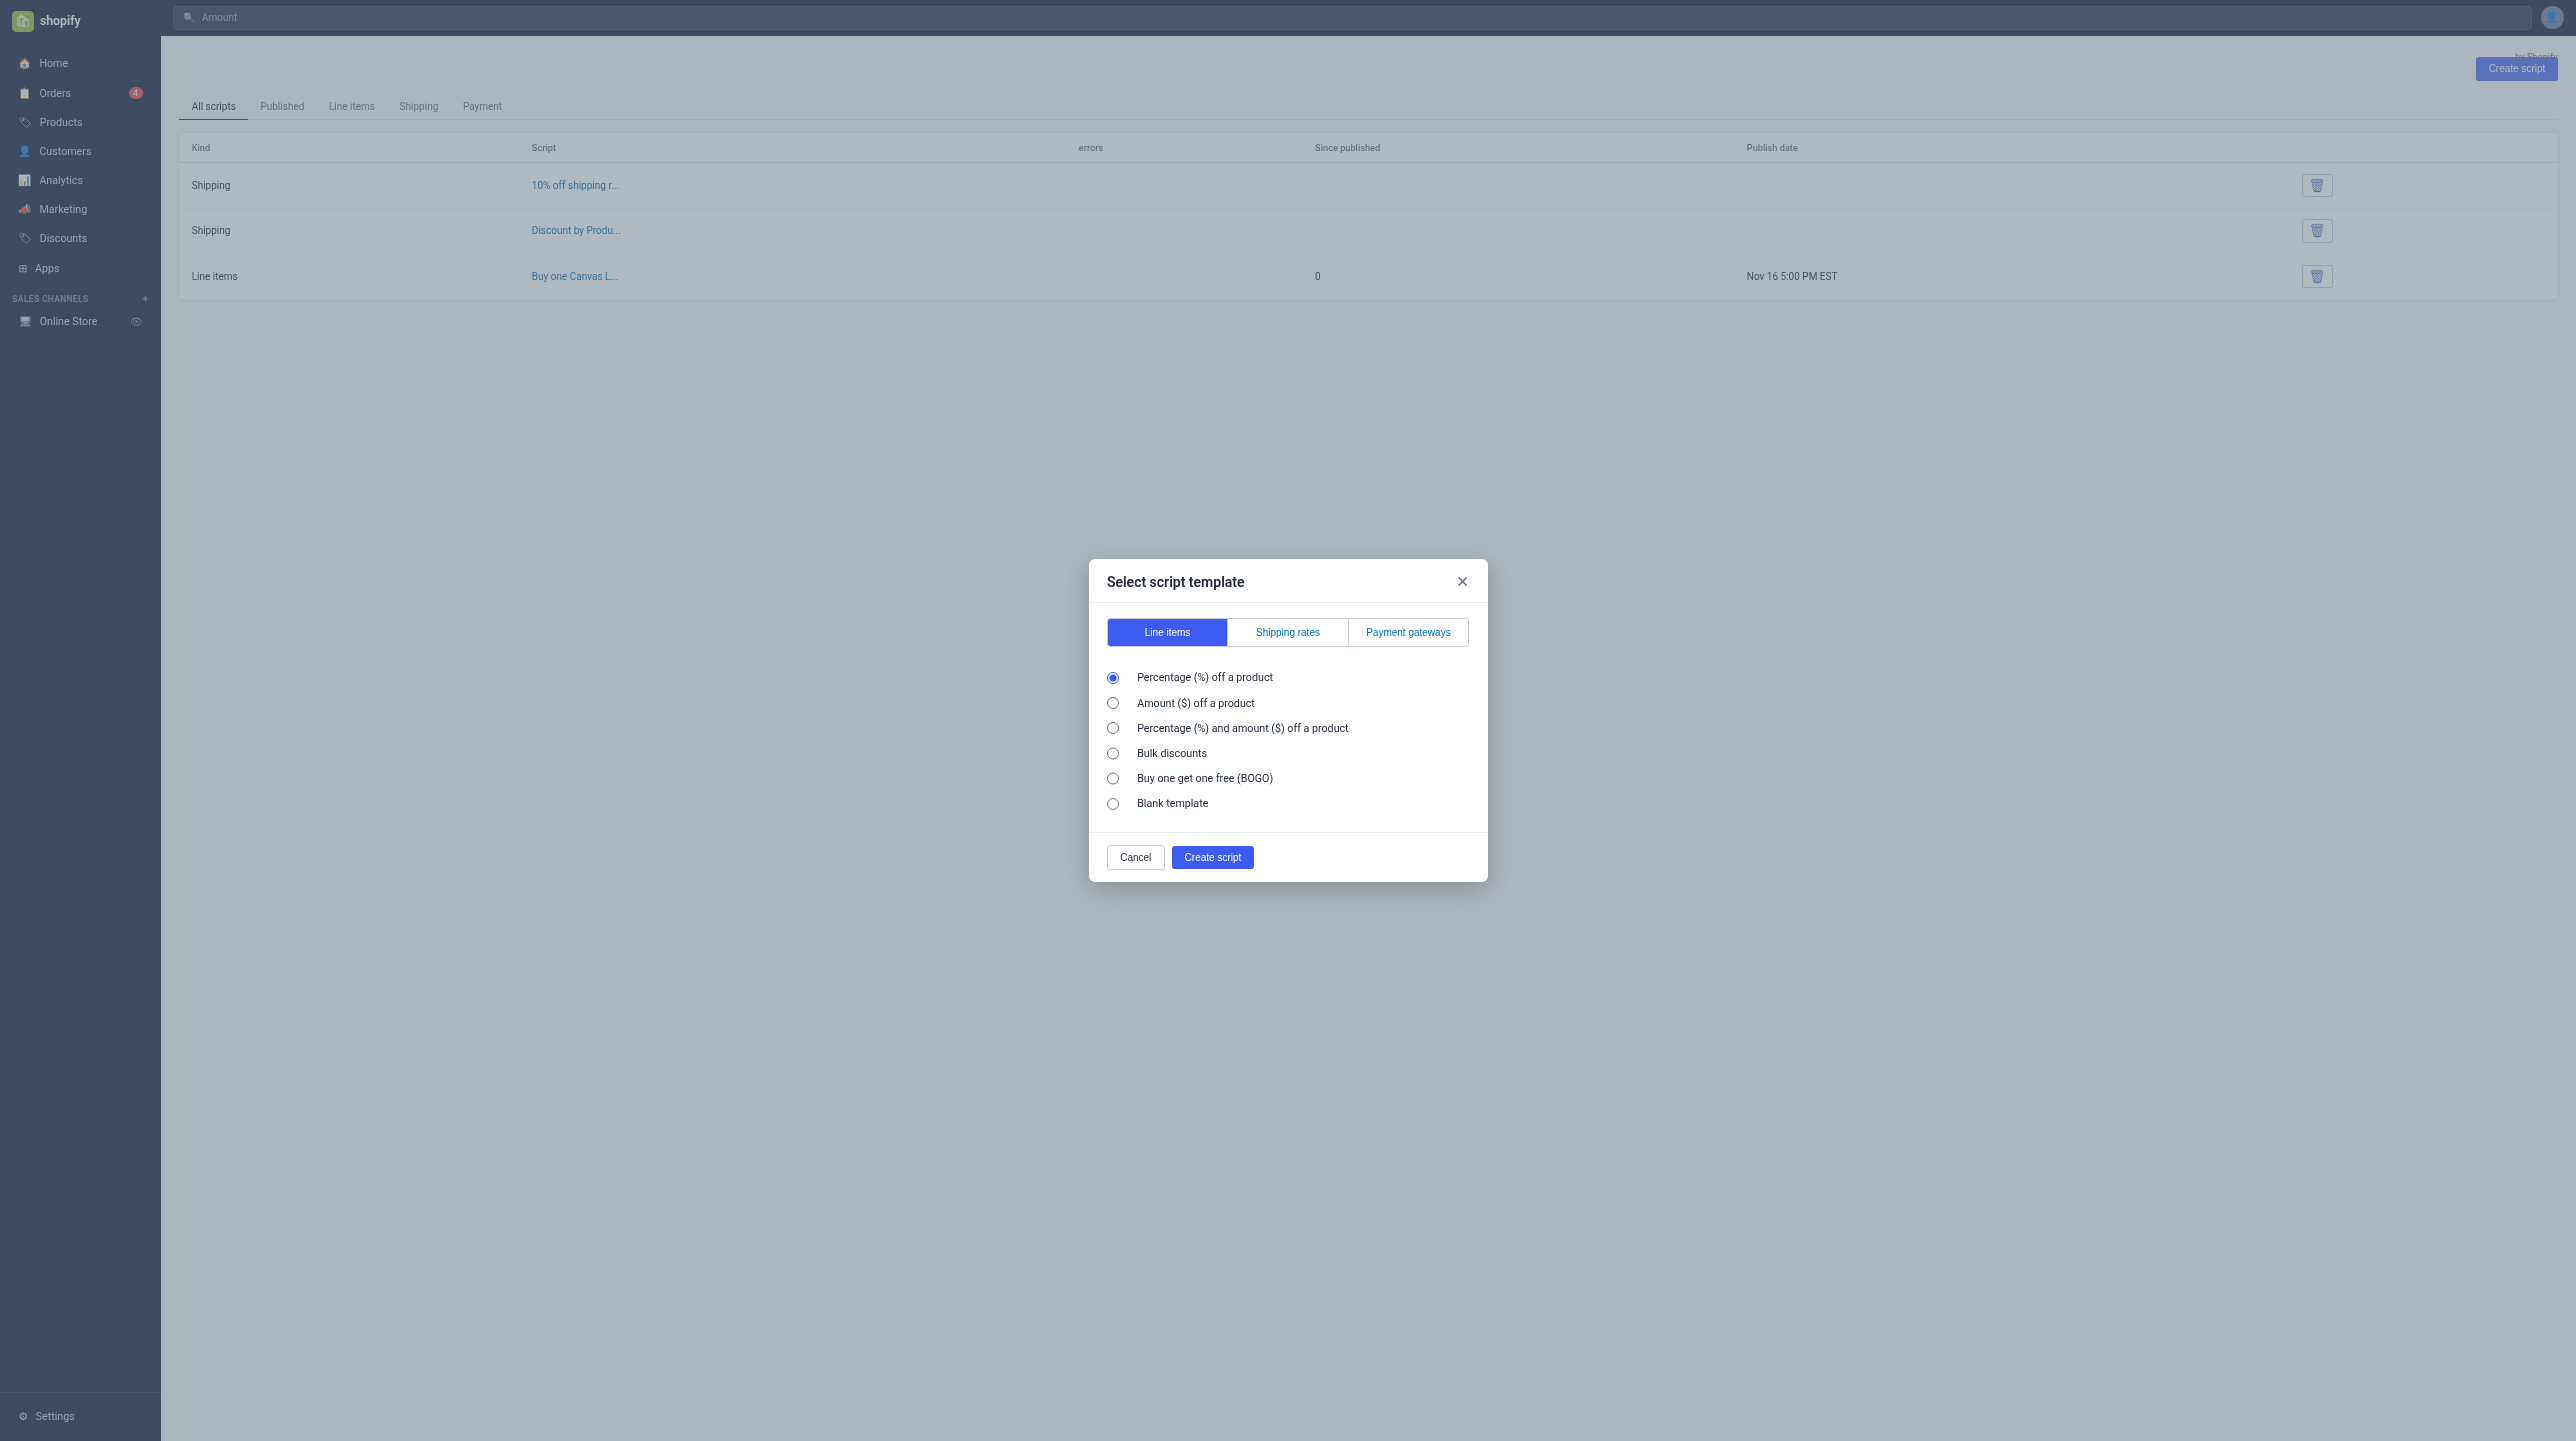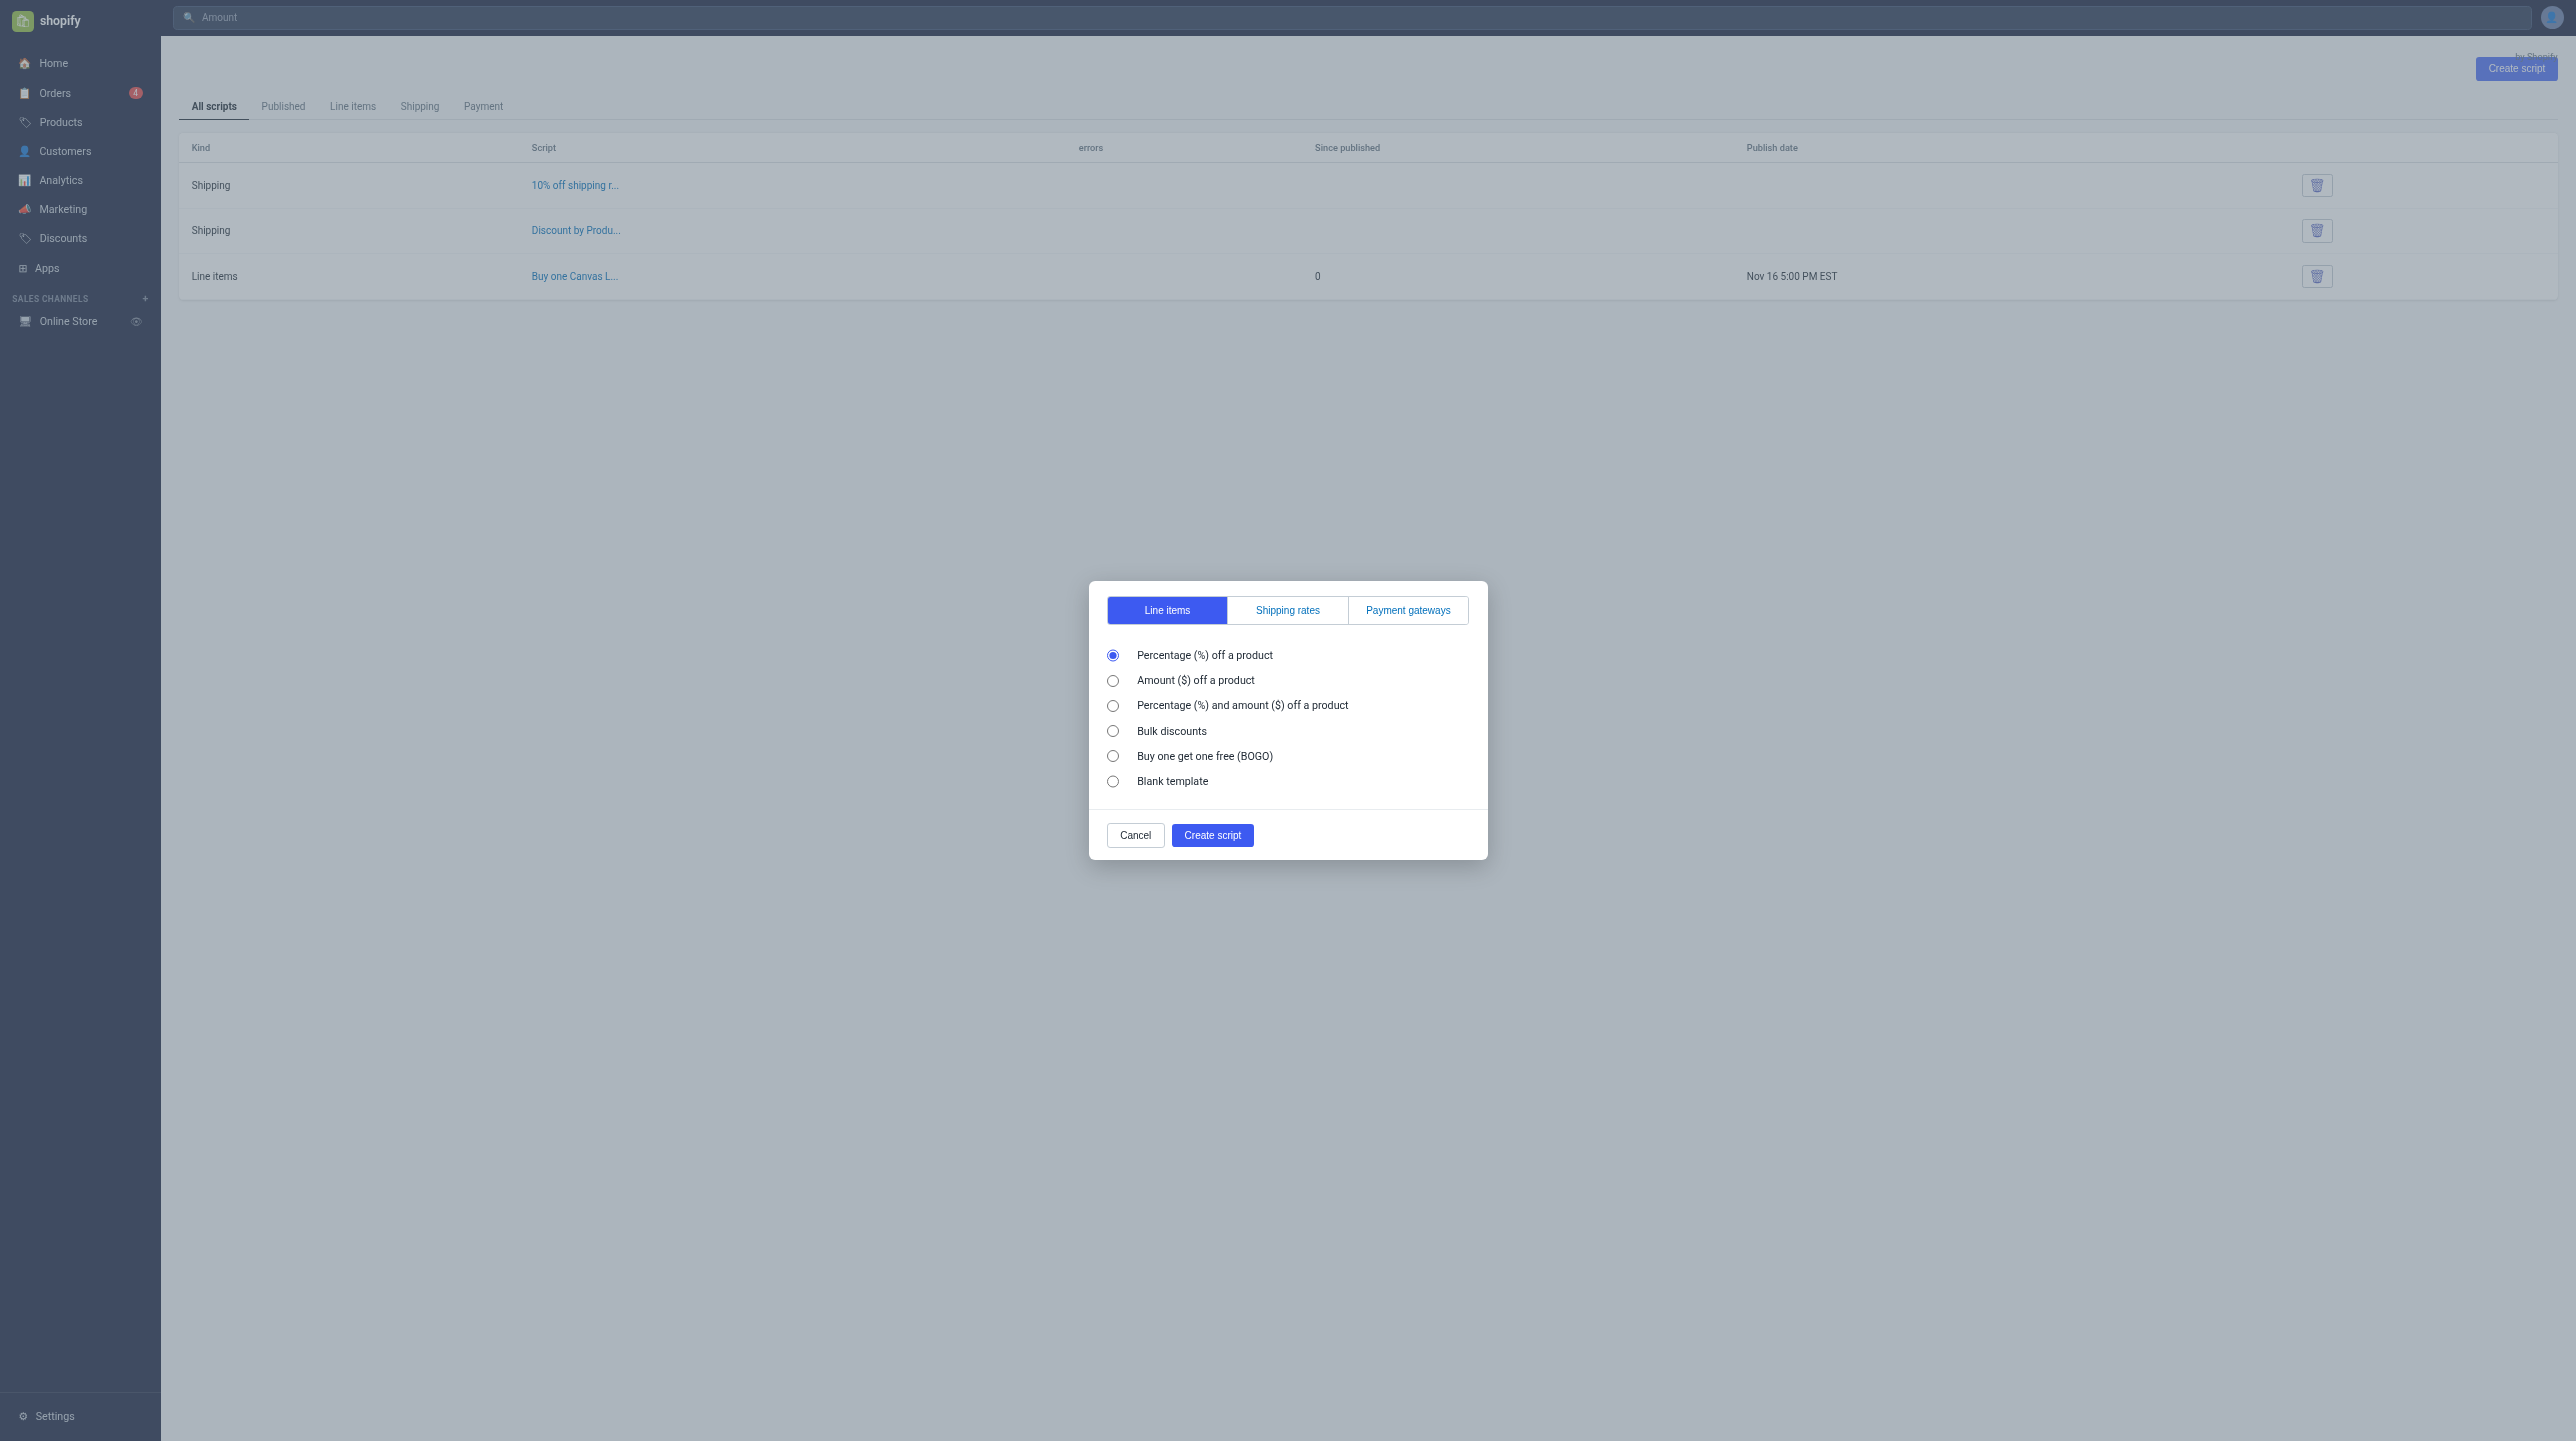--- a/index.html
+++ b/index.html
@@ -164,21 +164,21 @@
       margin-bottom: 12.3px;
     }
     .tab {
       padding: 7.7px 12.3px;
       font-size: 10px;
       color: #637381;
       cursor: pointer;
       border-bottom: 1.5px solid transparent;
       margin-bottom: -0.8px;
     }
-    .tab.active { color: #212b36; border-bottom-color: #212b36; font-weight: 700; }
+    .tab.active { color: #212b36; border-bottom-color: #212b36; font-weight: 400; }
 
     
     .scripts-table { width: 100%; border-collapse: collapse; background: #fff; border-radius: 4.6px; overflow: hidden; box-shadow: 0 0.8px 2.3px rgba(0,0,0,0.1); }
     .scripts-table th { text-align: left; padding: 9.2px 12.3px; font-size: 9.2px; color: #637381; font-weight: 500; border-bottom: 0.8px solid #dde0e4; background: #fff; }
     .scripts-table td { padding: 10.7px 12.3px; font-size: 10px; color: #212b36; border-bottom: 0.8px solid #f4f6f8; }
     .scripts-table td a { color: #006fbb; text-decoration: none; }
     .delete-btn { color: #5c6ac4; cursor: pointer; background: none; border: 0.8px solid #c4cdd5; border-radius: 2.3px; padding: 3.1px 6.1px; }
 
     
     .overlay {
@@ -400,20 +400,24 @@
           <td>Nov 16 5:00 PM EST</td>
           <td><button class="delete-btn">🗑</button></td>
         </tr>
       </tbody>
     </table>
   </div>
 </div>
 
 <div class="overlay">
   <div class="modal">
+    <div class="modal-header">
+      <span class="modal-title">Select script template</span>
+      <button class="modal-close">✕</button>
+    </div>
     <div class="modal-body">
 
       <div class="script-tabs">
         <button class="script-tab active">Line items</button>
         <button class="script-tab">Shipping rates</button>
         <button class="script-tab">Payment gateways</button>
       </div>
 
       <div class="radio-options">
         <label class="radio-option">

